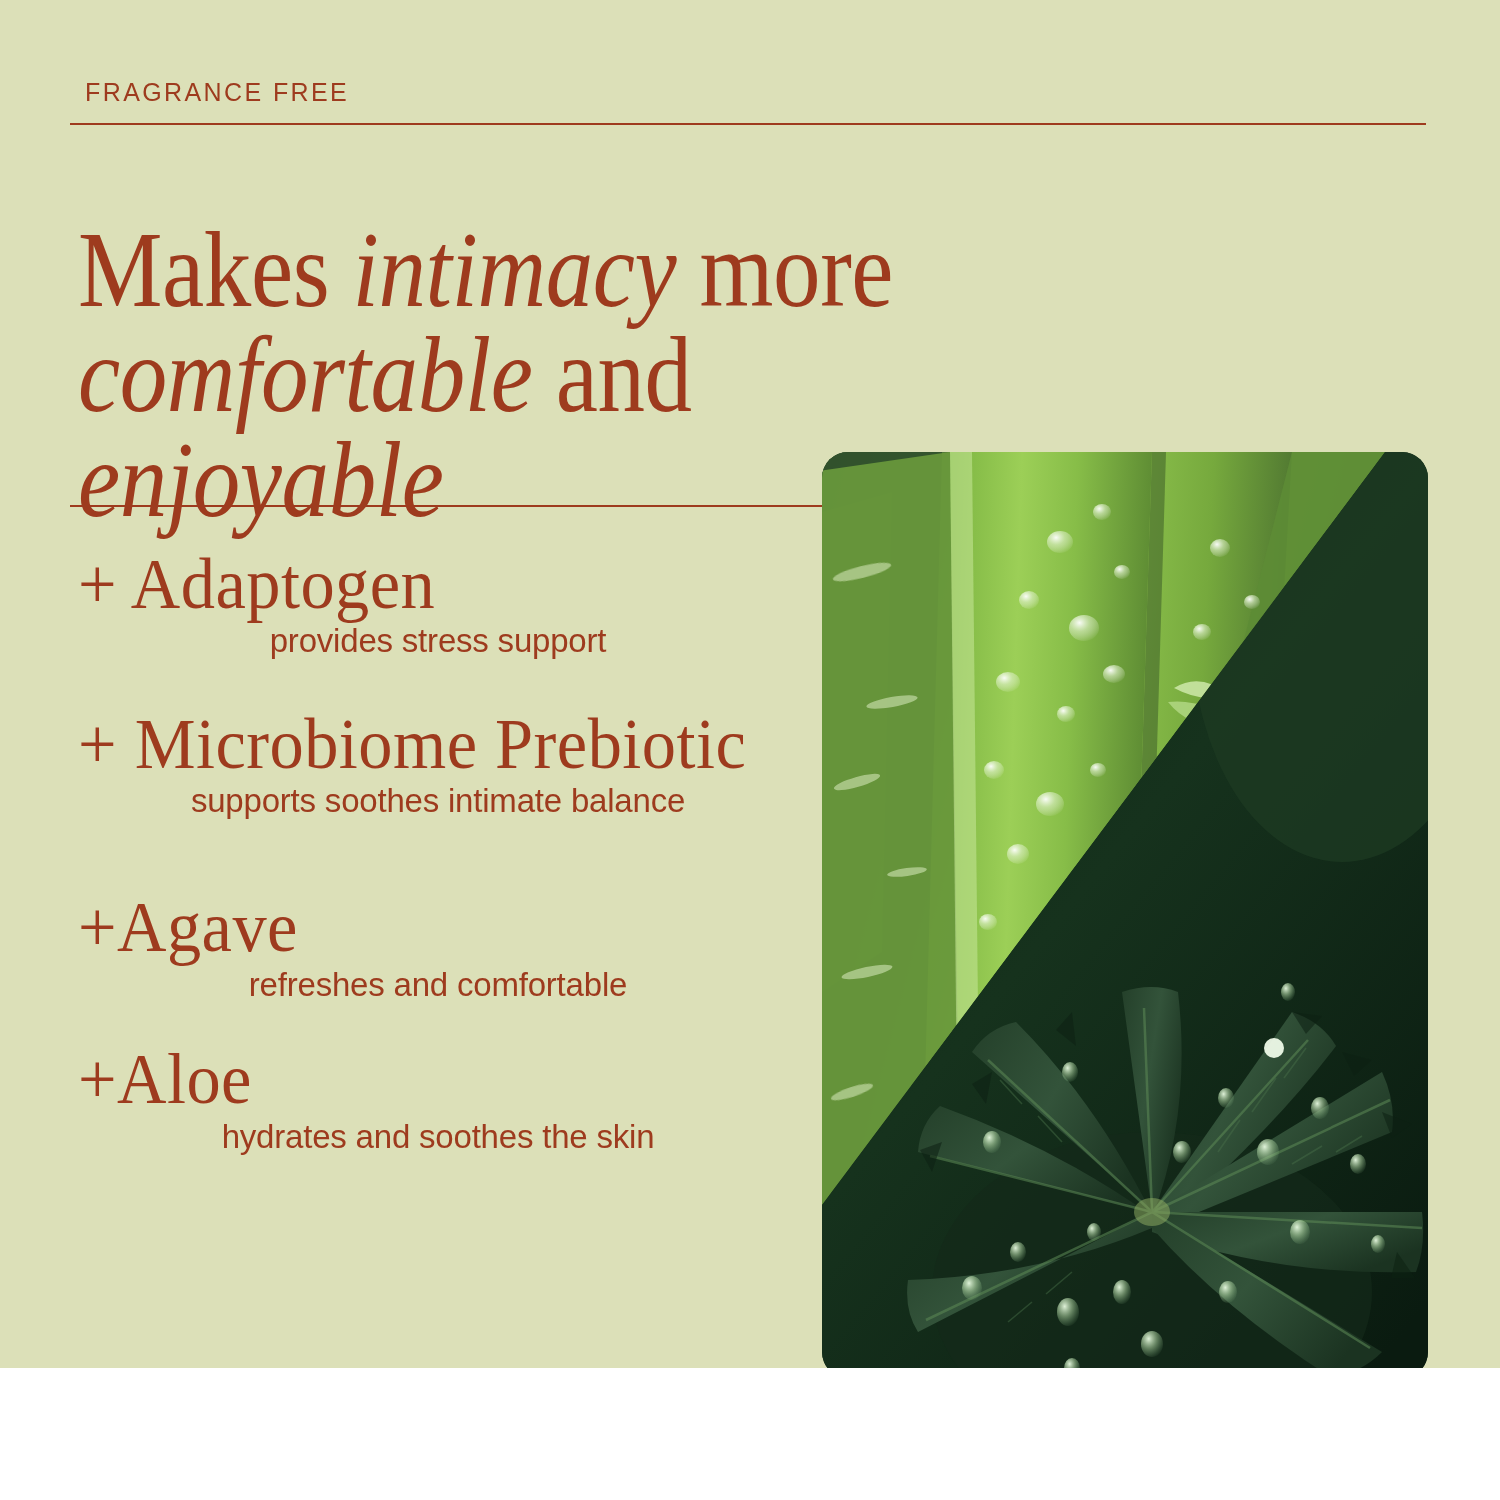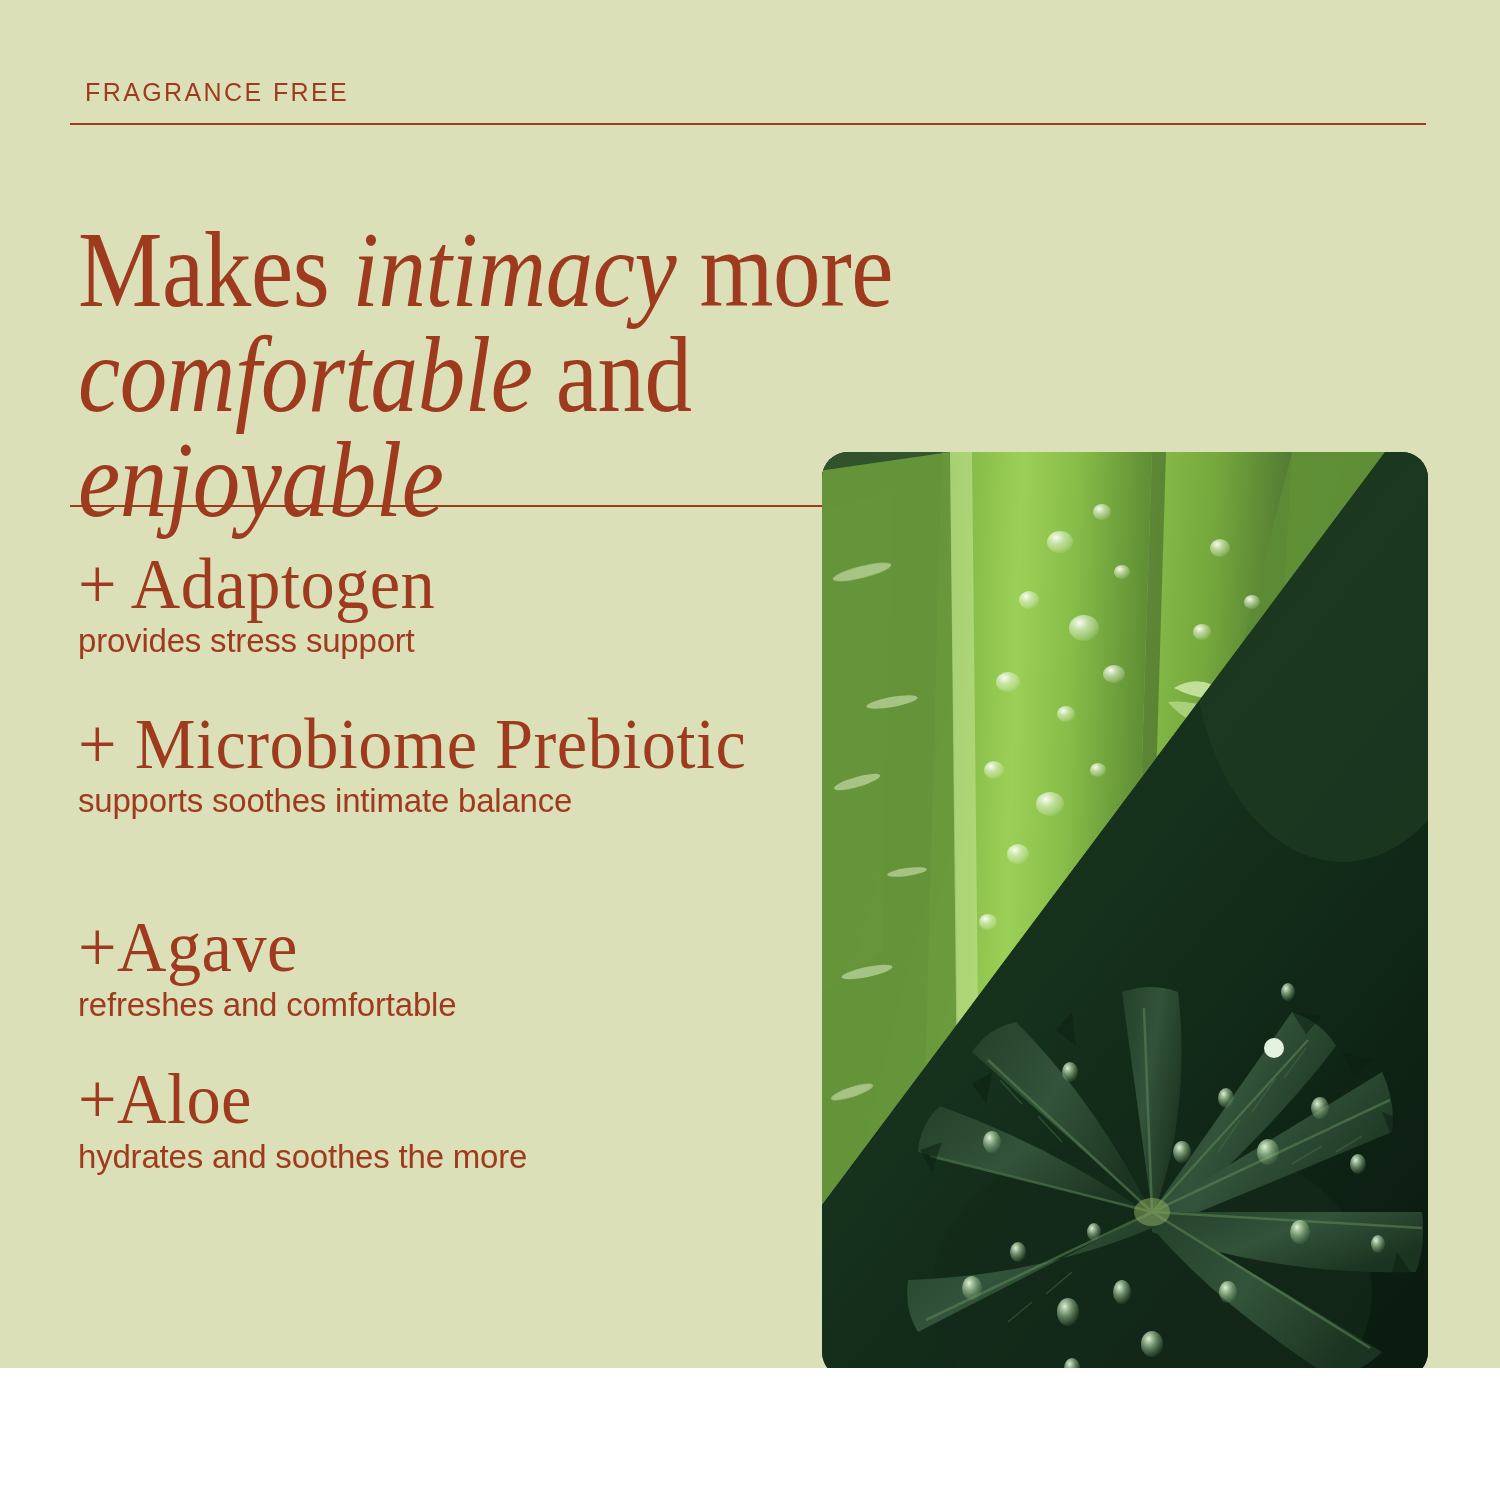--- a/index.html
+++ b/index.html
@@ -79,25 +79,26 @@
     transform-origin: left top;
   }
   .feature-sub {
     color: #9e3b1e;
     font-family: "Liberation Sans", sans-serif;
     font-size: 33px;
     font-weight: 400;
     line-height: 1.1;
     letter-spacing: -0.2px;
     margin: 0;
+    text-align: center;
   }
 
   
   .feature.f1 { margin-bottom: 48px; }
-  .feature.f2 { margin-bottom: 92px; }
+  .feature.f2 { margin-bottom: 72px; }
   .feature.f3 { margin-bottom: 40px; }
 
   
   .photo {
     position: absolute;
     left: 822px;
     top: 452px;
     width: 606px;
     height: 926px;
     border-radius: 26px;
@@ -126,21 +127,21 @@
     <div class="feature f2">
       <p class="feature-title">+ Microbiome Prebiotic</p>
       <p class="feature-sub">supports soothes intimate balance</p>
     </div>
     <div class="feature f3">
       <p class="feature-title">+Agave</p>
       <p class="feature-sub">refreshes and comfortable</p>
     </div>
     <div class="feature f4">
       <p class="feature-title">+Aloe</p>
-      <p class="feature-sub">hydrates and soothes the more</p>
+      <p class="feature-sub">hydrates and soothes the skin</p>
     </div>
   </div>
 
   <div class="photo" aria-label="Split photo: dew-covered aloe leaves upper-left, dark serrated hemp leaf lower-right">
     <svg viewBox="0 0 606 926" preserveAspectRatio="none">
       <defs>
         <linearGradient id="aloeA" x1="0" y1="0" x2="1" y2="0.4">
           <stop offset="0%" stop-color="#3d5e33"></stop>
           <stop offset="28%" stop-color="#5f8a38"></stop>
           <stop offset="55%" stop-color="#86bb45"></stop>

